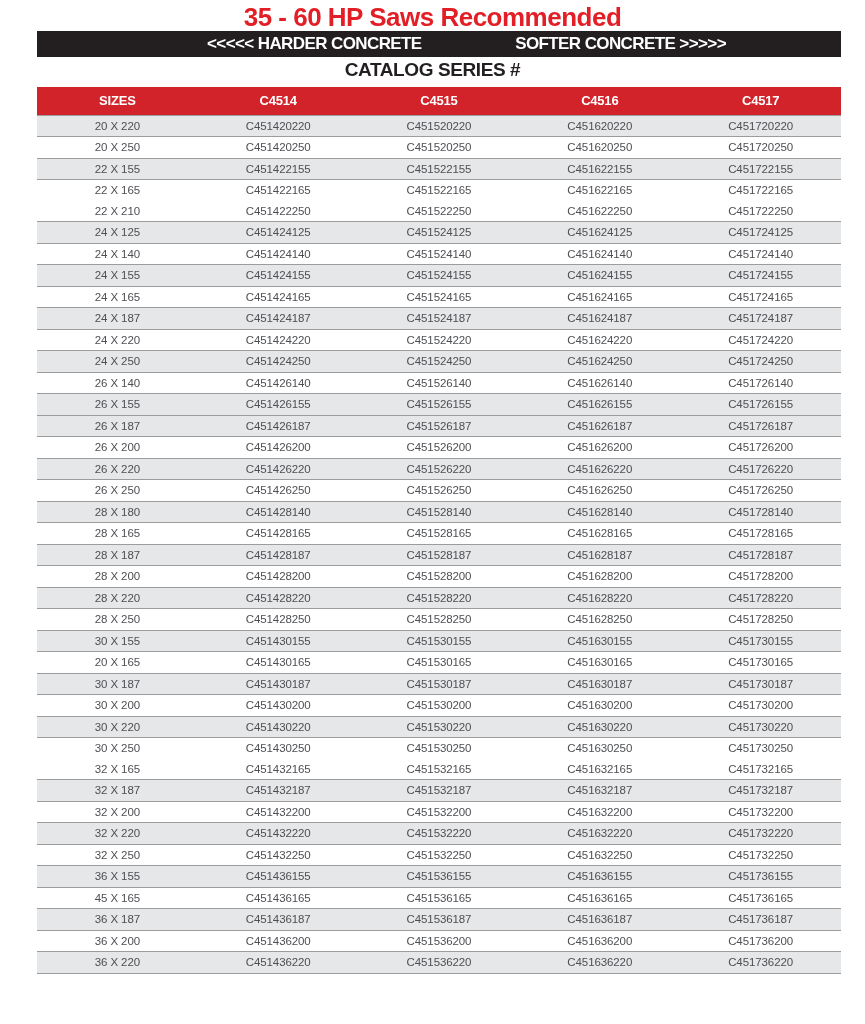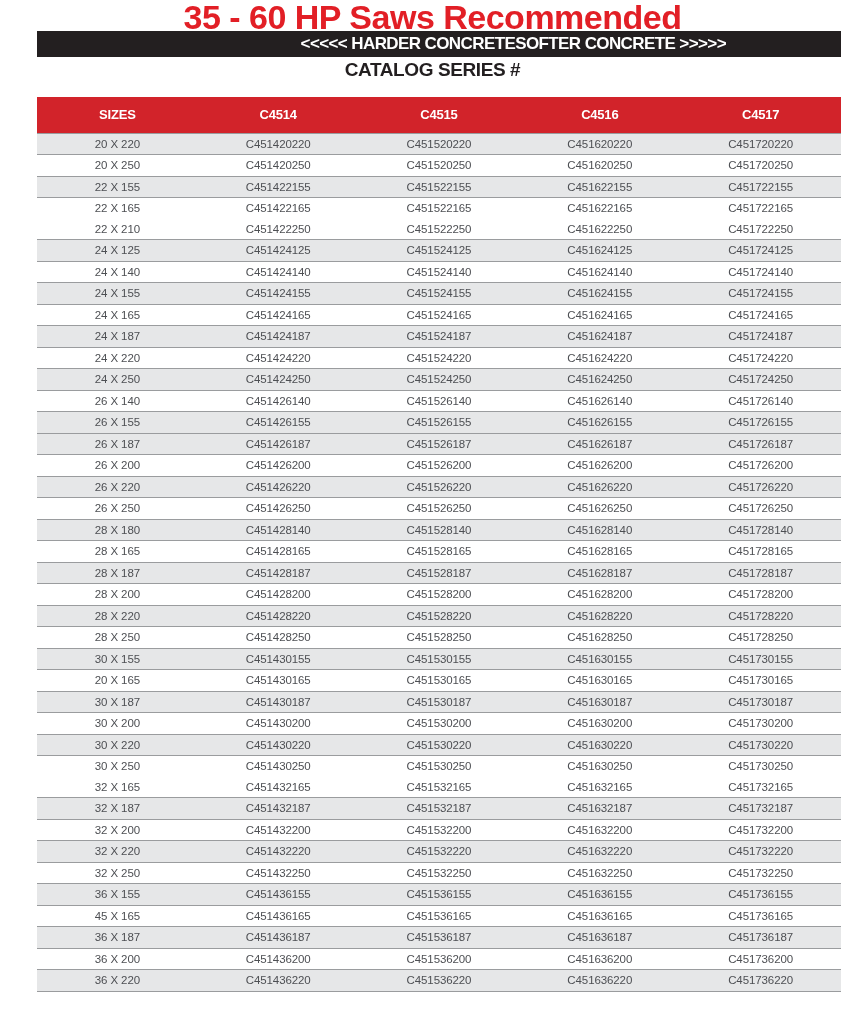--- a/index.html
+++ b/index.html
@@ -13,65 +13,65 @@
   *{margin:0;padding:0;box-sizing:border-box;}
   html,body{background:#ffffff;}
   body{
     width:865px;height:1024px;
     font-family:"Liberation Sans", sans-serif;
     overflow:hidden;
   }
   .page-title{
     text-align:center;
     color:var(--title-red);
-    font-size:34px;
+    font-size:26px;
     font-weight:bold;
     letter-spacing:-0.5px;
     padding-top:3px;
     height:31px;
     line-height:28px;
   }
   .concrete-bar{
     margin-left:37px;
     width:804px;
     height:26px;
     background:var(--bar-black);
     display:flex;
     align-items:center;
-    justify-content:flex-end;
+    justify-content:space-between;
     padding:0 115px 0 170px;
   }
   .concrete-bar span{
     color:#ffffff;
     font-size:17px;
     font-weight:bold;
     letter-spacing:-0.6px;
     white-space:nowrap;
   }
   .catalog-heading{
     text-align:center;
     color:var(--bar-black);
     font-size:19px;
     font-weight:bold;
     letter-spacing:-0.4px;
-    height:40px;
+    height:30px;
     line-height:25px;
   }
   table.catalog{
     margin-left:37px;
     width:804px;
     border-collapse:collapse;
     table-layout:fixed;
   }
   table.catalog th{
     background:var(--header-red);
     color:#ffffff;
     font-size:13px;
     font-weight:bold;
-    height:36px;
+    height:28px;
     text-align:center;
     letter-spacing:-0.2px;
   }
   table.catalog td{
     height:20.5px;
     text-align:center;
     font-size:11.5px;
     color:var(--cell-text);
     letter-spacing:-0.1px;
     line-height:20.5px;

